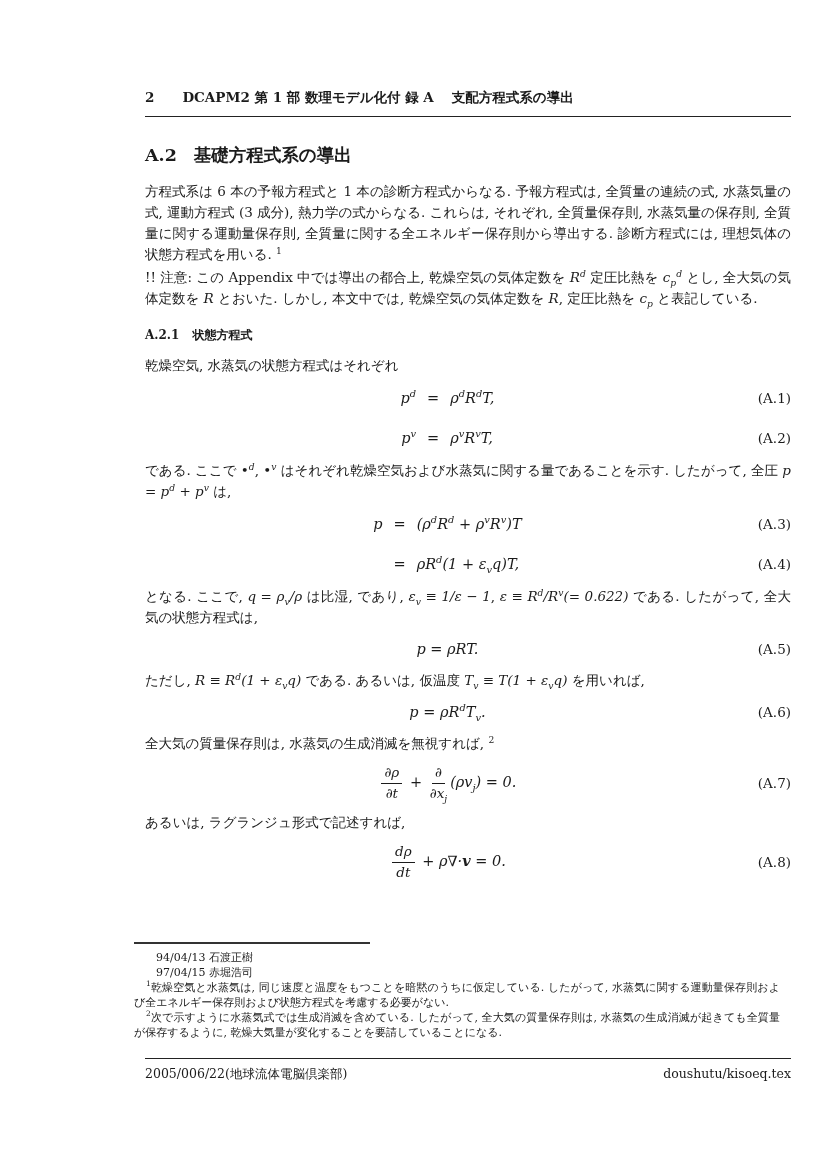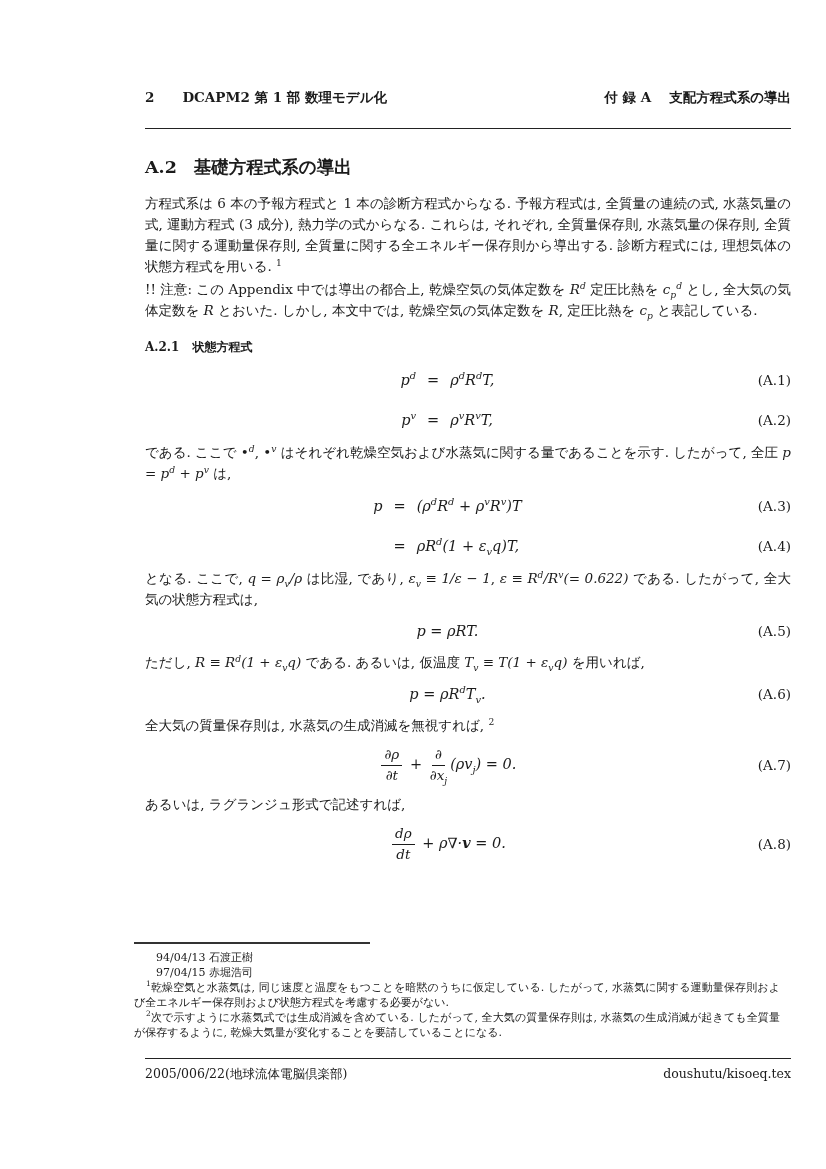--- a/index.html
+++ b/index.html
@@ -14,26 +14,25 @@
     font-family: "DejaVu Serif", "Liberation Serif", serif;
   }
   .main {
     position: absolute;
     left: 145px; top: 90px;
     width: 646px;
   }
   
   .pheader {
     display: flex;
-    justify-content: space-between;
     align-items: baseline;
     font-size: 13.5px;
     font-weight: bold;
     line-height: 15px;
-    padding-bottom: 23px;
+    padding-bottom: 11px;
     border-bottom: 1px solid #222;
   }
   .hnum   { margin-right: 28px; }
   .halabel{ margin-right: 18px; }
   
   h1.sec {
     font-size: 17.5px; font-weight: bold;
     line-height: 24px;
     margin: 26px 0 0 0;
   }
@@ -145,20 +144,21 @@
     <span class="secnum">A.2</span><span>基礎方程式系の導出</span>
   </h1>
 
   <p class="body first">方程式系は 6 本の予報方程式と 1 本の診断方程式からなる. 予報方程式は, 全質量の連続の式, 水蒸気量の式, 運動方程式 (3 成分), 熱力学の式からなる. これらは, それぞれ, 全質量保存則, 水蒸気量の保存則, 全質量に関する運動量保存則, 全質量に関する全エネルギー保存則から導出する. 診断方程式には, 理想気体の状態方程式を用いる. <sup>1</sup></p>
   <p class="body cont">!! 注意: この Appendix 中では導出の都合上, 乾燥空気の気体定数を <span class="m">R<sup>d</sup></span> 定圧比熱を <span class="m">c<sub>p</sub><sup>d</sup></span> とし, 全大気の気体定数を <span class="m">R</span> とおいた. しかし, 本文中では, 乾燥空気の気体定数を <span class="m">R</span>, 定圧比熱を <span class="m">c<sub>p</sub></span> と表記している.</p>
 
   <h2 class="subsec">
     <span class="secnum">A.2.1</span><span>状態方程式</span>
   </h2>
 
+  <p class="body">乾燥空気, 水蒸気の状態方程式はそれぞれ</p>
 
   <div class="eqpair">
     <span class="sp"></span>
     <span class="lhs m">p<sup>d</sup></span>
     <span class="rel m">=</span>
     <span class="rhs m">ρ<sup>d</sup>R<sup>d</sup>T,</span>
     <span class="sp"></span>
     <span class="eqlabel">(A.1)</span>
 
     <span class="sp"></span>

